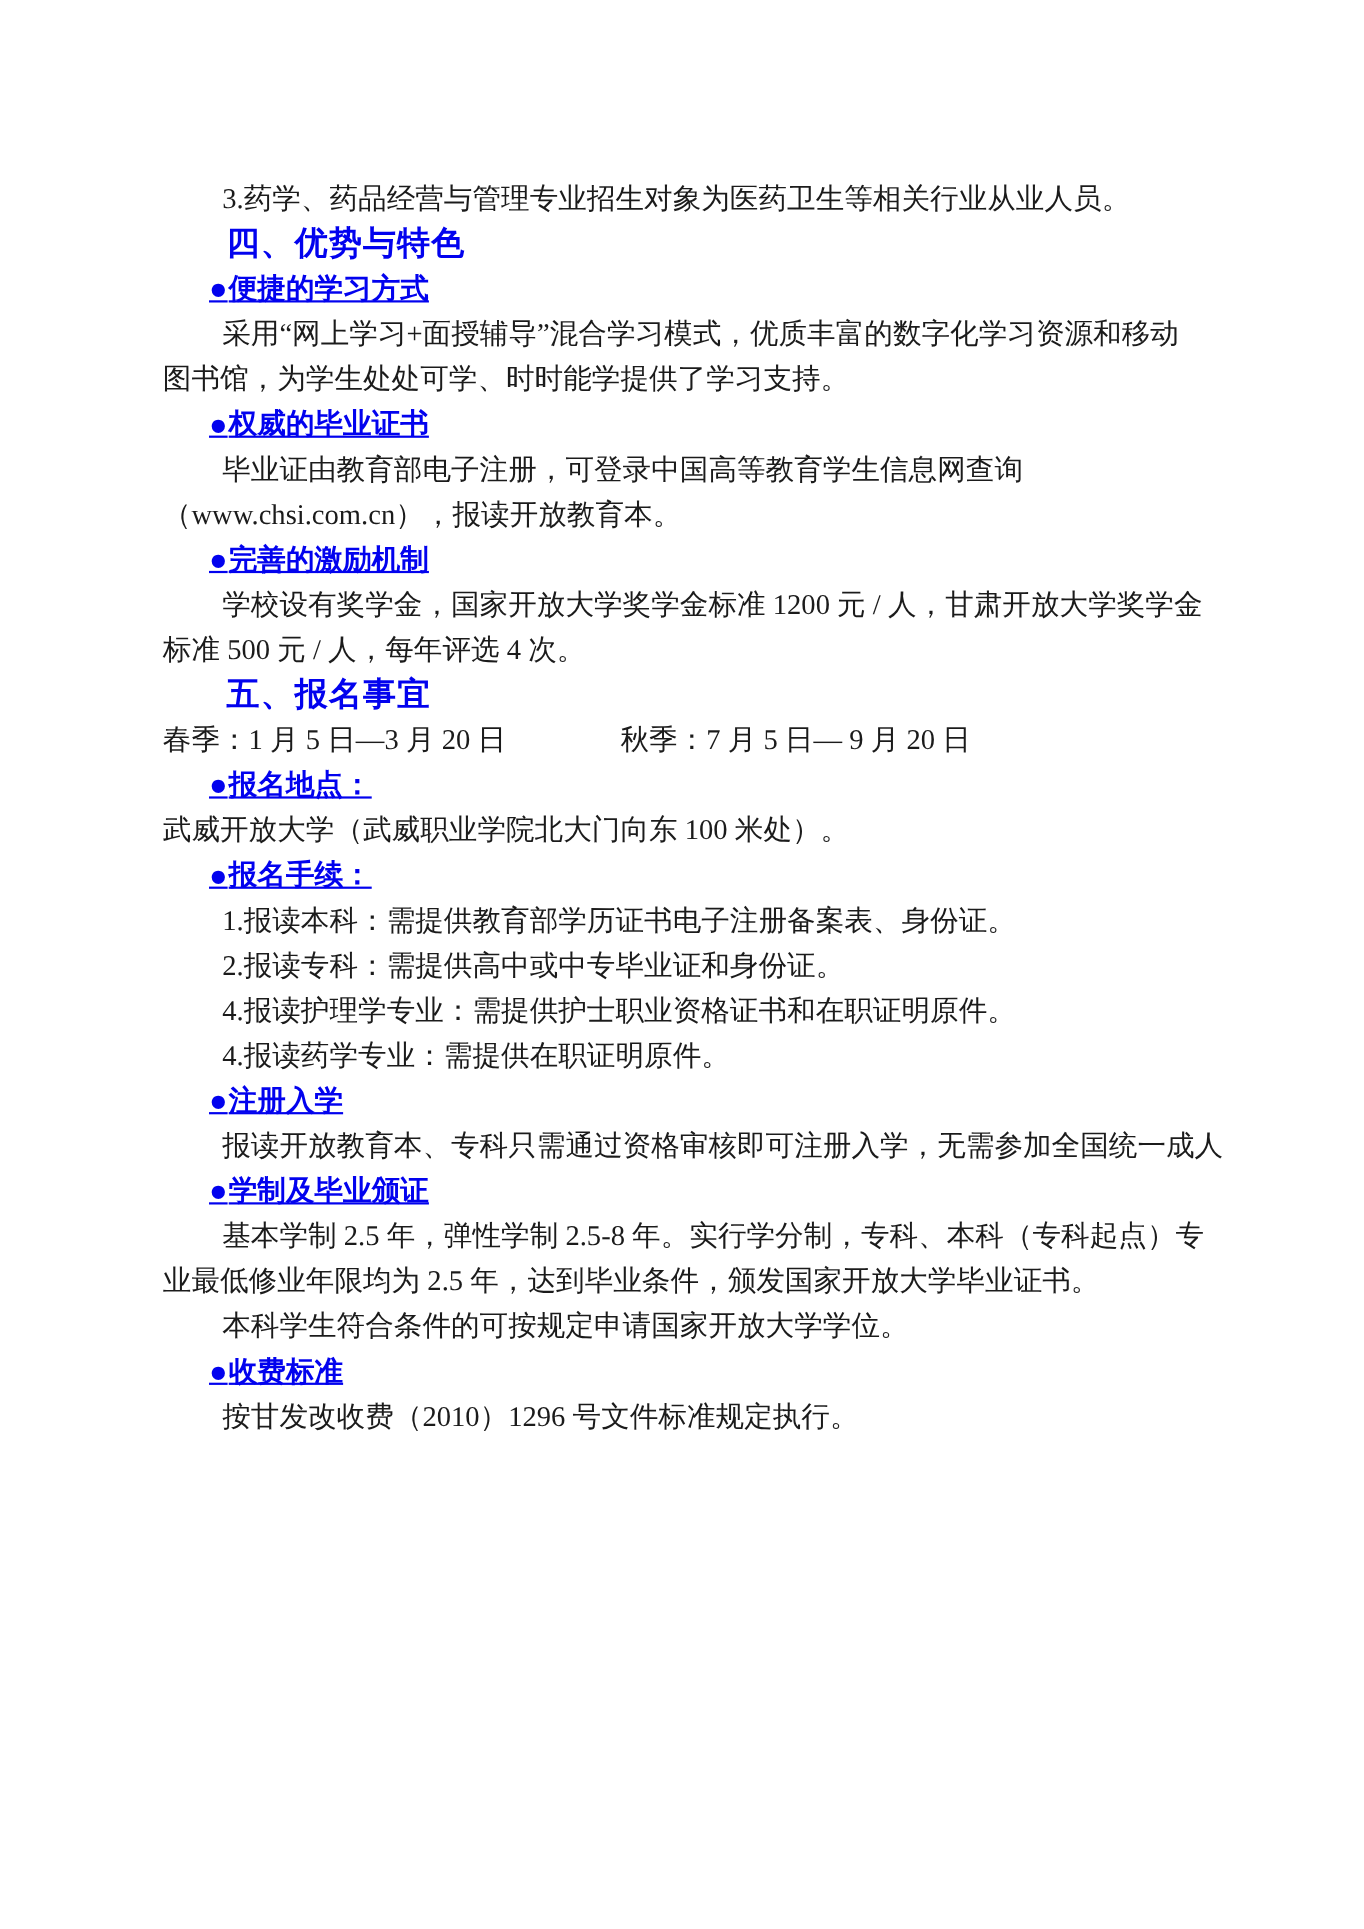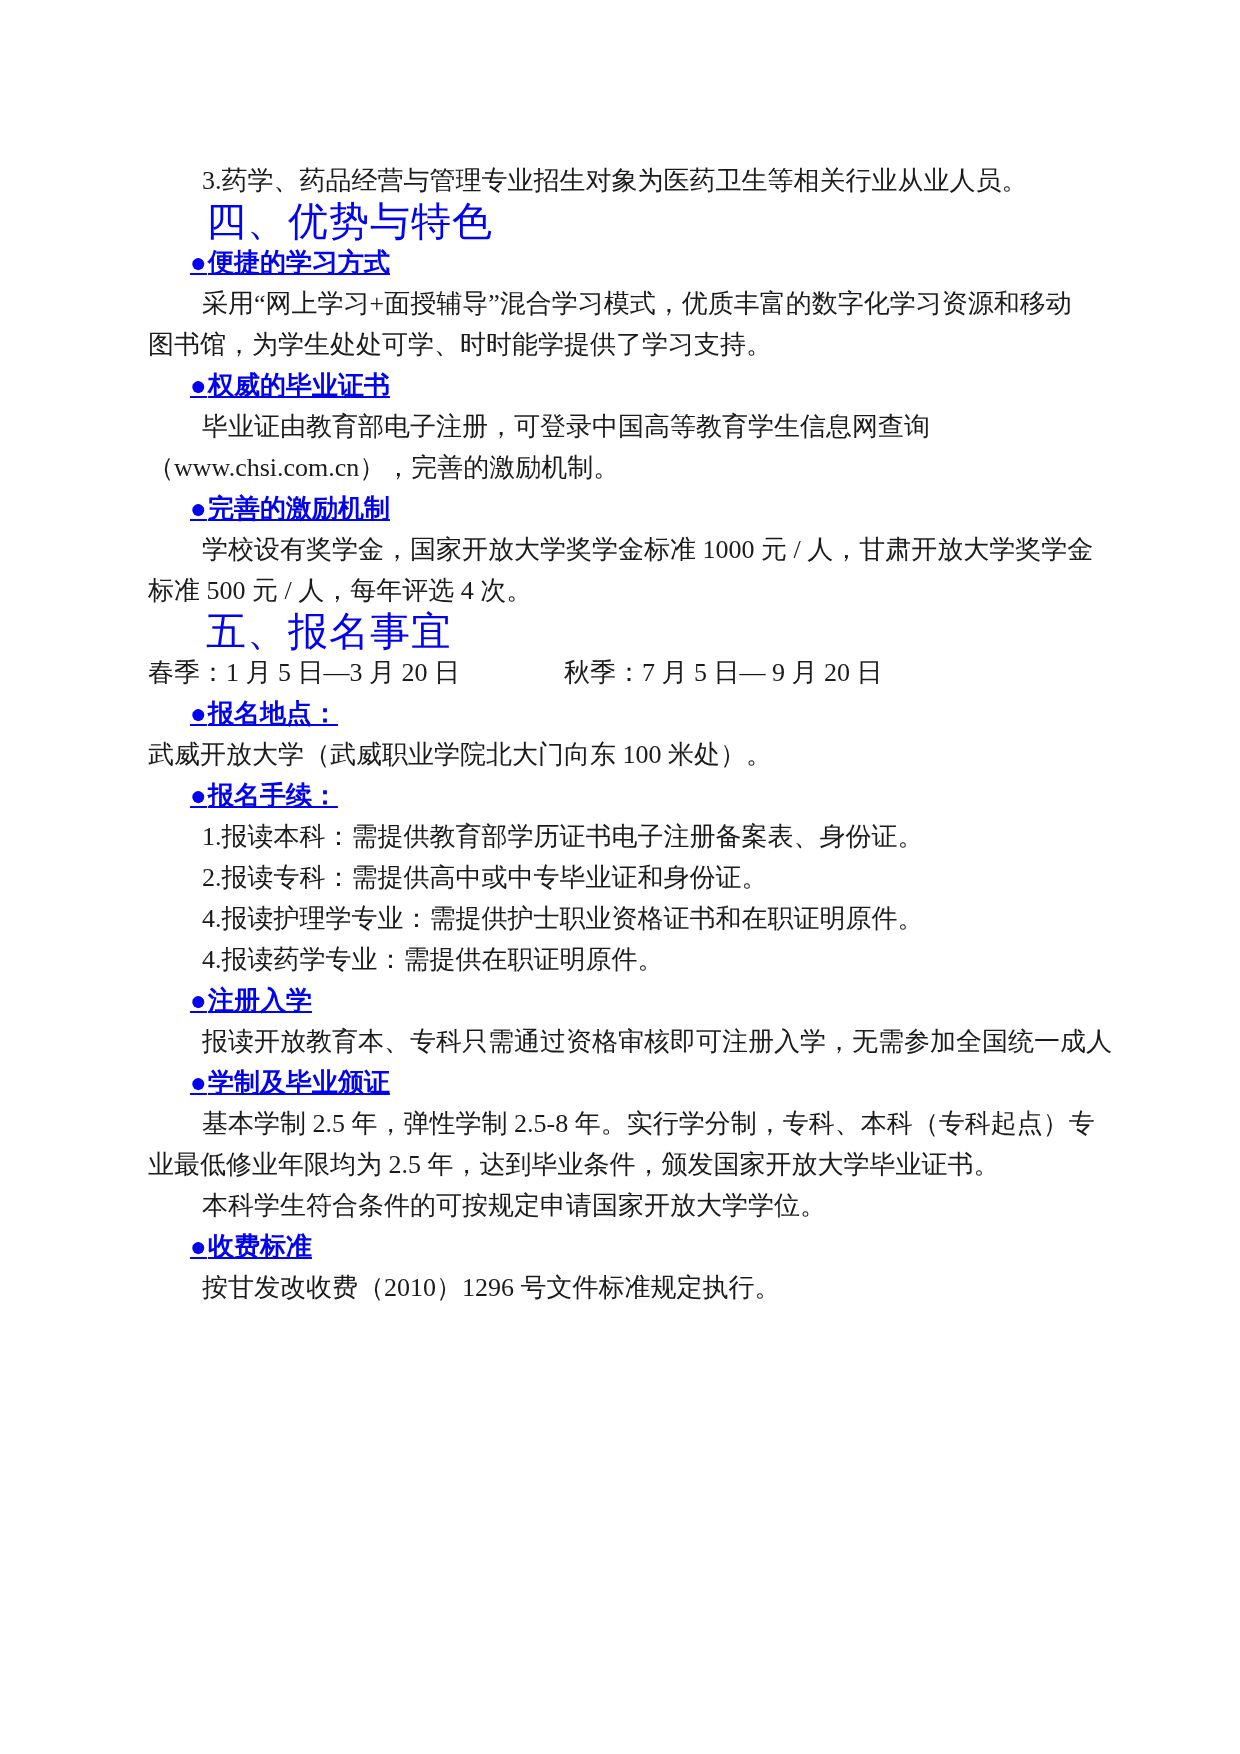--- a/index.html
+++ b/index.html
@@ -31,22 +31,22 @@
     padding: 0;
     line-height: 41px;
     font-size: 26px;
     color: var(--body-text);
     white-space: pre;
     font-family: "Liberation Serif", "DejaVu Serif", serif;
   }
   .body-indent { padding-left: 54px; }
   .section {
     padding-left: 58px;
-    font-size: 40px;
-    font-weight: normal;
+    font-size: 30px;
+    font-weight: bold;
     color: var(--accent-blue);
     font-family: "Liberation Sans", "DejaVu Sans", sans-serif;
     letter-spacing: 1px;
   }
   .bullet {
     padding-left: 42px;
     font-size: 26px;
     font-weight: bold;
     color: var(--accent-blue);
     font-family: "Liberation Sans", "DejaVu Sans", sans-serif;
@@ -69,25 +69,25 @@
     <p class="line section">四、优势与特色</p>
 
     <p class="line bullet"><span class="dot">●</span><span>便捷的学习方式</span></p>
 
     <p class="line body-indent">采用“网上学习+面授辅导”混合学习模式，优质丰富的数字化学习资源和移动</p>
     <p class="line">图书馆，为学生处处可学、时时能学提供了学习支持。</p>
 
     <p class="line bullet"><span class="dot">●</span><span>权威的毕业证书</span></p>
 
     <p class="line body-indent">毕业证由教育部电子注册，可登录中国高等教育学生信息网查询</p>
-    <p class="line">（www.chsi.com.cn），完善的激励机制。</p>
+    <p class="line">（www.chsi.com.cn），报读开放教育本。</p>
 
     <p class="line bullet"><span class="dot">●</span><span>完善的激励机制</span></p>
 
-    <p class="line body-indent">学校设有奖学金，国家开放大学奖学金标准 1000 元 / 人，甘肃开放大学奖学金</p>
+    <p class="line body-indent">学校设有奖学金，国家开放大学奖学金标准 1200 元 / 人，甘肃开放大学奖学金</p>
     <p class="line">标准 500 元 / 人，每年评选 4 次。</p>
 
     <p class="line section">五、报名事宜</p>
 
 
     <p class="line">春季：1 月 5 日—3 月 20 日　　　　秋季：7 月 5 日— 9 月 20 日</p>
 
     <p class="line bullet"><span class="dot">●</span><span>报名地点：</span></p>
 
     <p class="line">武威开放大学（武威职业学院北大门向东 100 米处）。</p>

